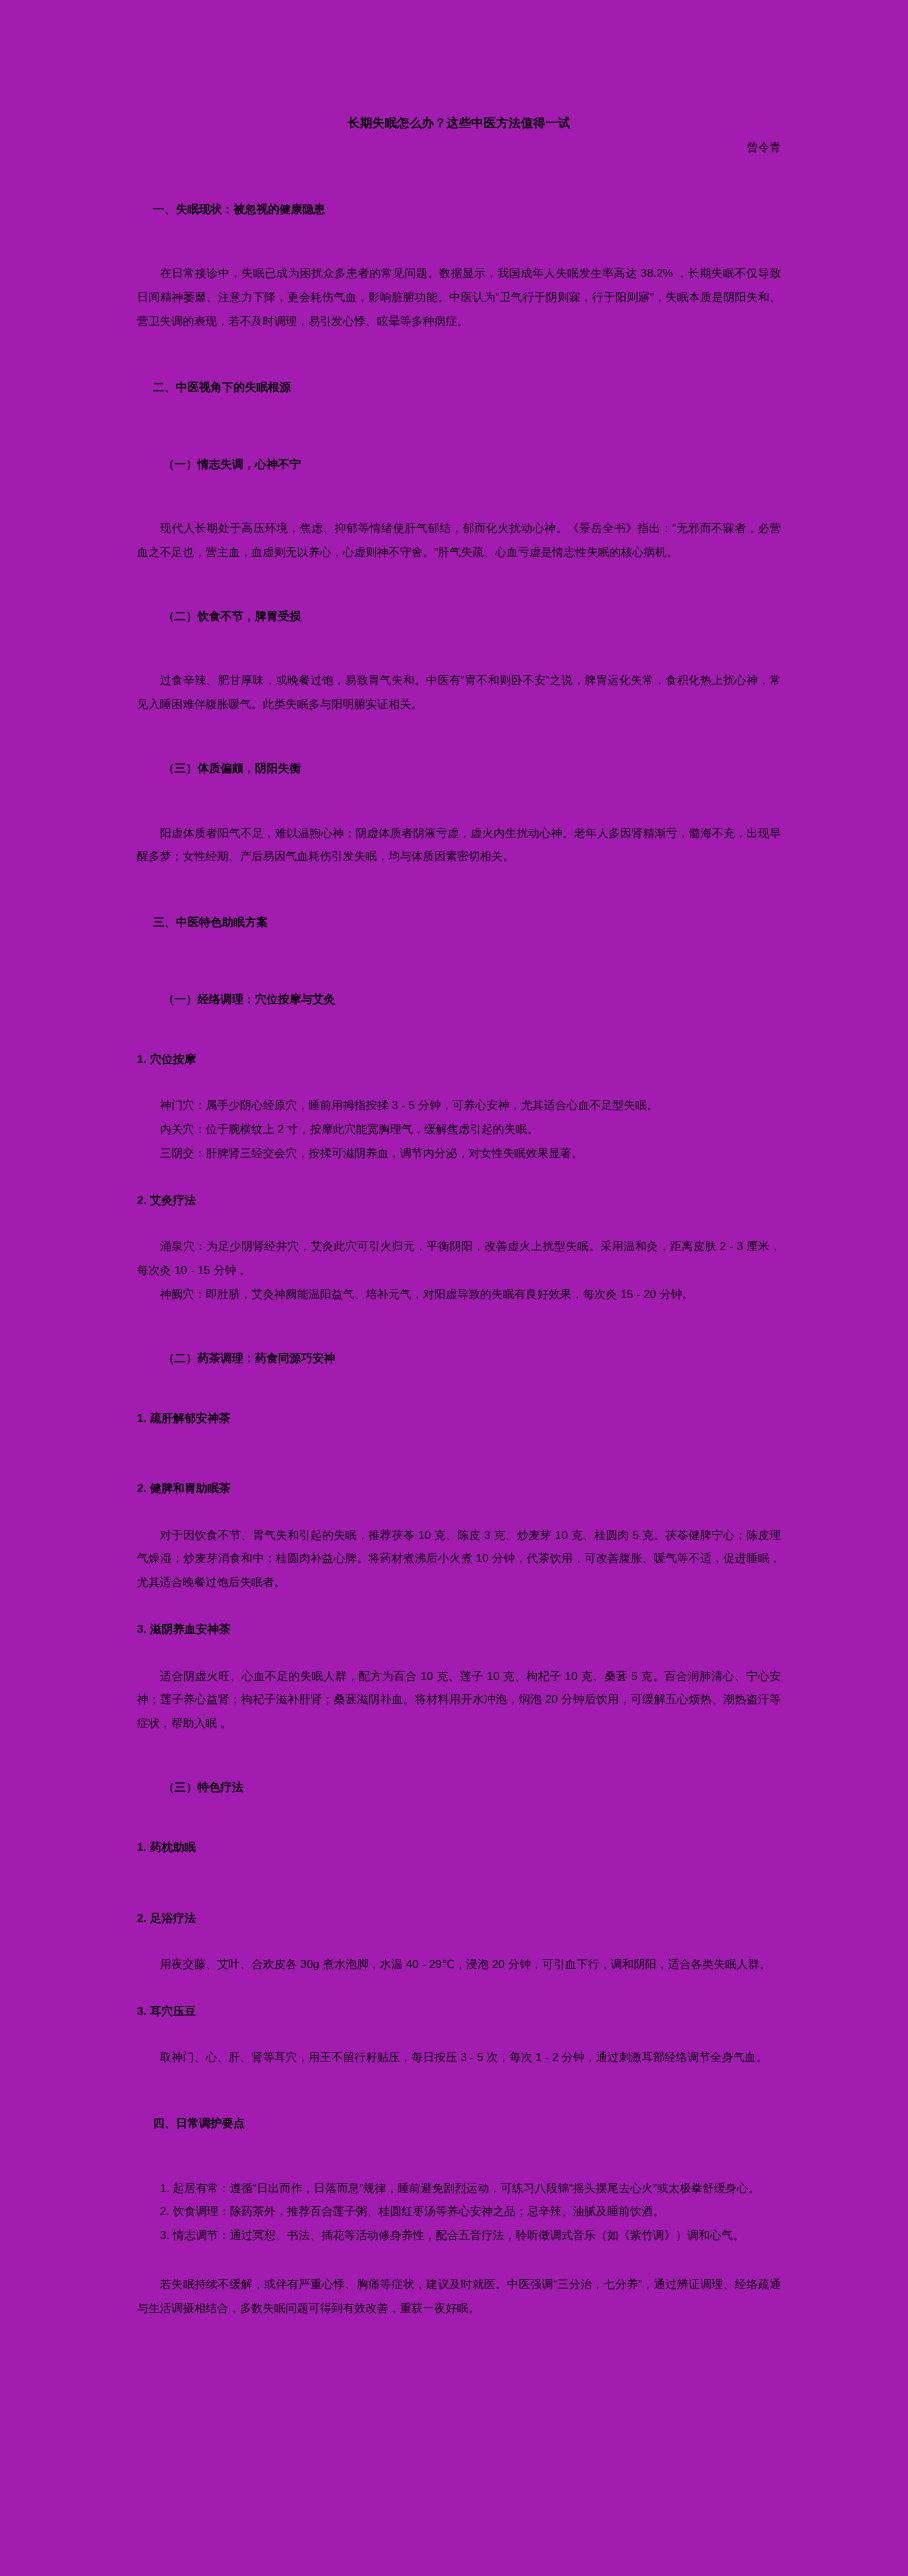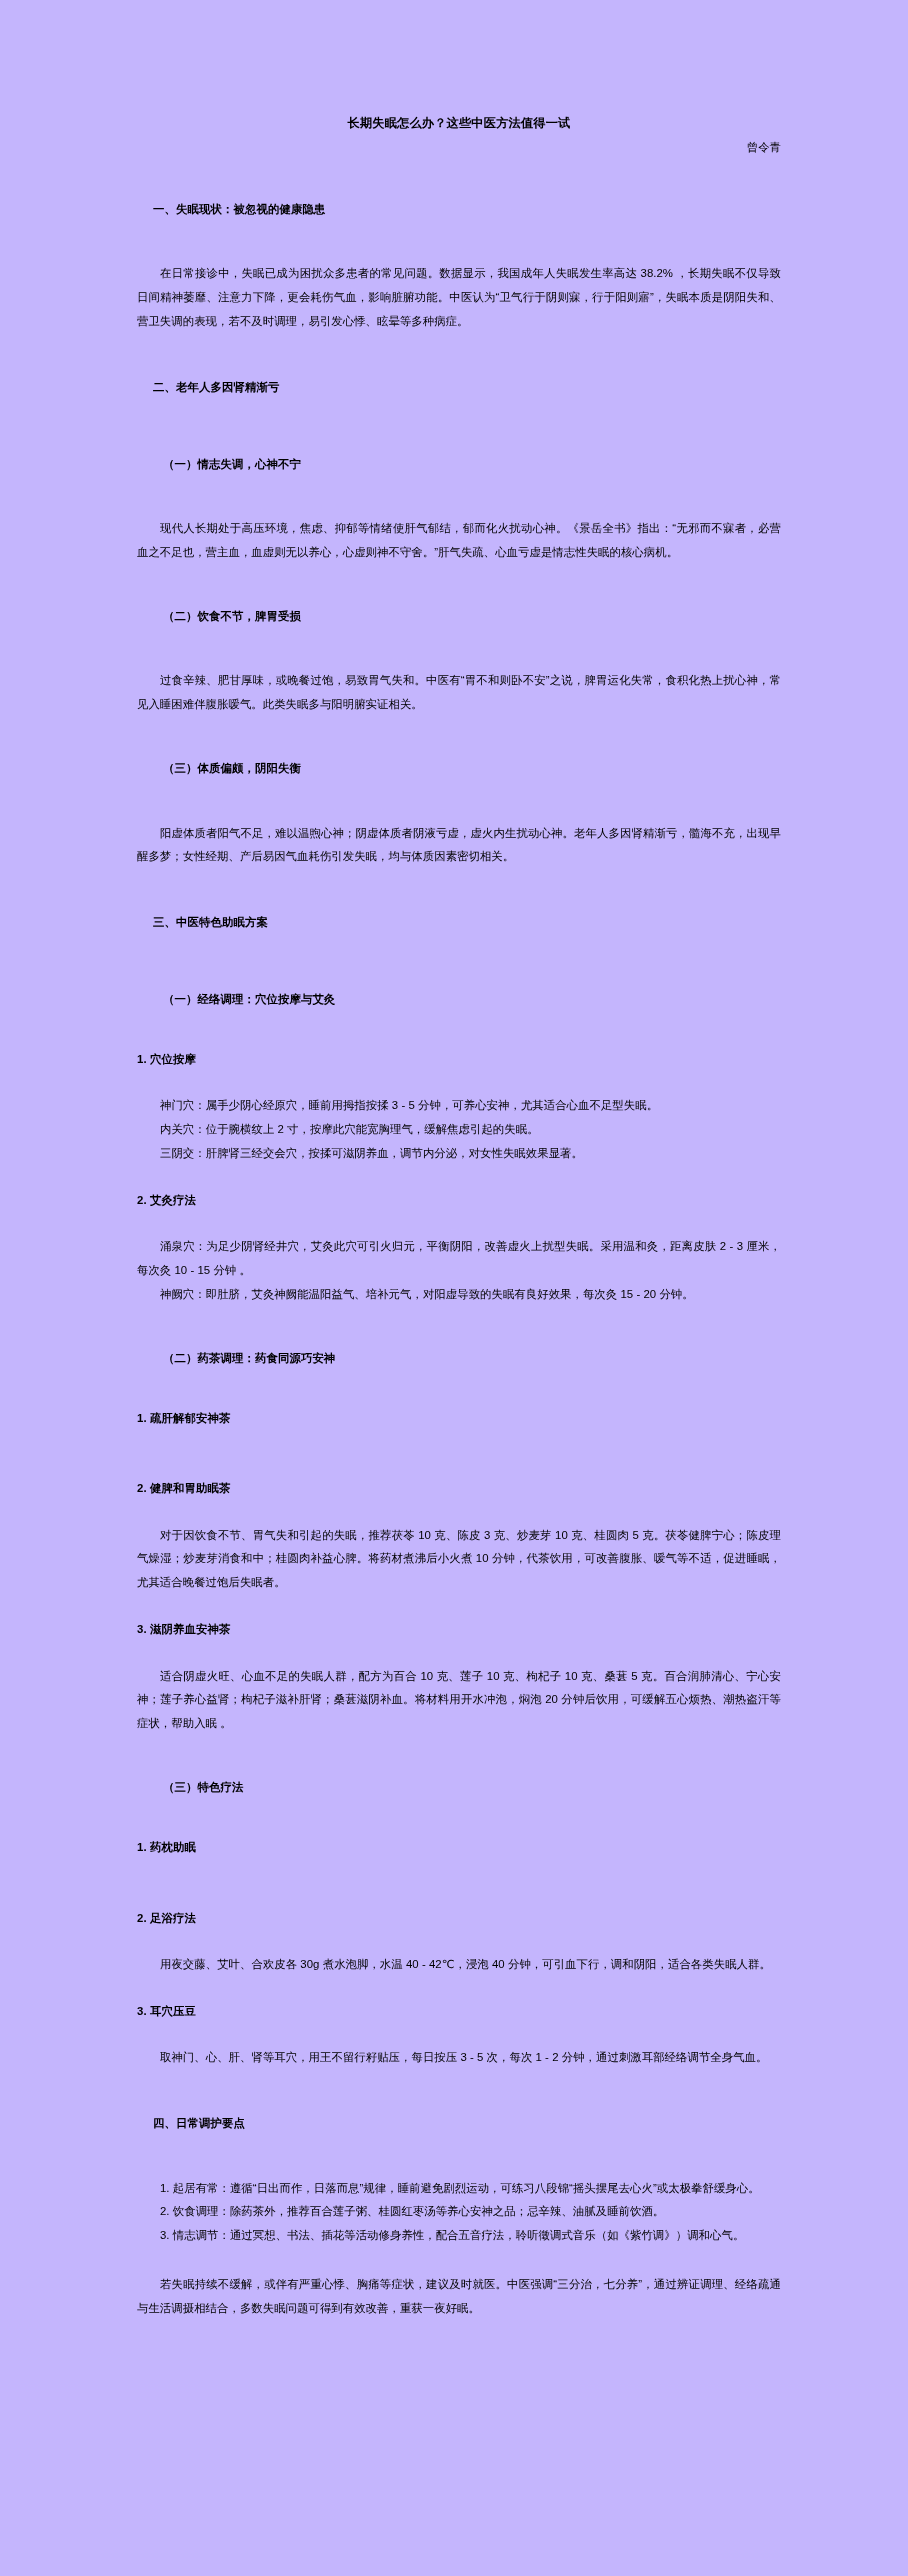--- a/index.html
+++ b/index.html
@@ -4,21 +4,21 @@
 <style>
   html, body {
     margin: 0;
     padding: 0;
     background: #ffffff;
   }
   .page {
     position: relative;
     width: 909px;
     height: 2576px;
-    background: #c4b5fd;
+    background: #a21caf;
     margin: 0 auto;
     overflow: hidden;
     font-family: "Liberation Sans", "DejaVu Sans", sans-serif;
     color: #000000;
     -webkit-font-smoothing: antialiased;
   }
   .content {
     position: absolute;
     left: 137px;
     top: 0;
@@ -104,21 +104,21 @@
 
     <div class="doc-title">长期失眠怎么办？这些中医方法值得一试</div>
     <div class="doc-author">曾令青</div>
 
     <div class="gap-sec-before"></div>
     <h2 class="sec">一、失眠现状：被忽视的健康隐患</h2>
     <div class="gap-sec-after"></div>
     <p class="body">在日常接诊中，失眠已成为困扰众多患者的常见问题。数据显示，我国成年人失眠发生率高达 38.2% ，长期失眠不仅导致日间精神萎靡、注意力下降，更会耗伤气血，影响脏腑功能。中医认为“卫气行于阴则寐，行于阳则寤”，失眠本质是阴阳失和、营卫失调的表现，若不及时调理，易引发心悸、眩晕等多种病症。</p>
 
     <div class="gap-sec-before"></div>
-    <h2 class="sec">二、老年人多因肾精渐亏</h2>
+    <h2 class="sec">二、中医视角下的失眠根源</h2>
 
     <div class="gap-sub-before"></div>
     <h3 class="subsec">（一）情志失调，心神不宁</h3>
     <div class="gap-sub-after"></div>
     <p class="body">现代人长期处于高压环境，焦虑、抑郁等情绪使肝气郁结，郁而化火扰动心神。《景岳全书》指出：“无邪而不寐者，必营血之不足也，营主血，血虚则无以养心，心虚则神不守舍。”肝气失疏、心血亏虚是情志性失眠的核心病机。</p>
 
     <div class="gap-sub-before"></div>
     <h3 class="subsec">（二）饮食不节，脾胃受损</h3>
     <div class="gap-sub-after"></div>
     <p class="body">过食辛辣、肥甘厚味，或晚餐过饱，易致胃气失和。中医有“胃不和则卧不安”之说，脾胃运化失常，食积化热上扰心神，常见入睡困难伴腹胀嗳气。此类失眠多与阳明腑实证相关。</p>
@@ -167,21 +167,21 @@
     <div class="gap-sub-before"></div>
     <h3 class="subsec">（三）特色疗法</h3>
 
     <div class="gap-item-before"></div>
     <h4 class="item">1. 药枕助眠</h4>
     <div class="gap-item-after"></div>
 
     <div class="gap-item-before"></div>
     <h4 class="item">2. 足浴疗法</h4>
     <div class="gap-item-after"></div>
-    <p class="body">用夜交藤、艾叶、合欢皮各 30g 煮水泡脚，水温 40 - 42℃，浸泡 40 分钟，可引血下行，调和阴阳，适合各类失眠人群。</p>
+    <p class="body">用夜交藤、艾叶、合欢皮各 30g 煮水泡脚，水温 40 - 29℃，浸泡 20 分钟，可引血下行，调和阴阳，适合各类失眠人群。</p>
 
     <div class="gap-item-before"></div>
     <h4 class="item">3. 耳穴压豆</h4>
     <div class="gap-item-after"></div>
     <p class="body">取神门、心、肝、肾等耳穴，用王不留行籽贴压，每日按压 3 - 5 次，每次 1 - 2 分钟，通过刺激耳部经络调节全身气血。</p>
 
     <div class="gap-sec-before"></div>
     <h2 class="sec">四、日常调护要点</h2>
     <div class="gap-sec-after"></div>
     <p class="body tight">1. 起居有常：遵循“日出而作，日落而息”规律，睡前避免剧烈运动，可练习八段锦“摇头摆尾去心火”或太极拳舒缓身心。</p>

